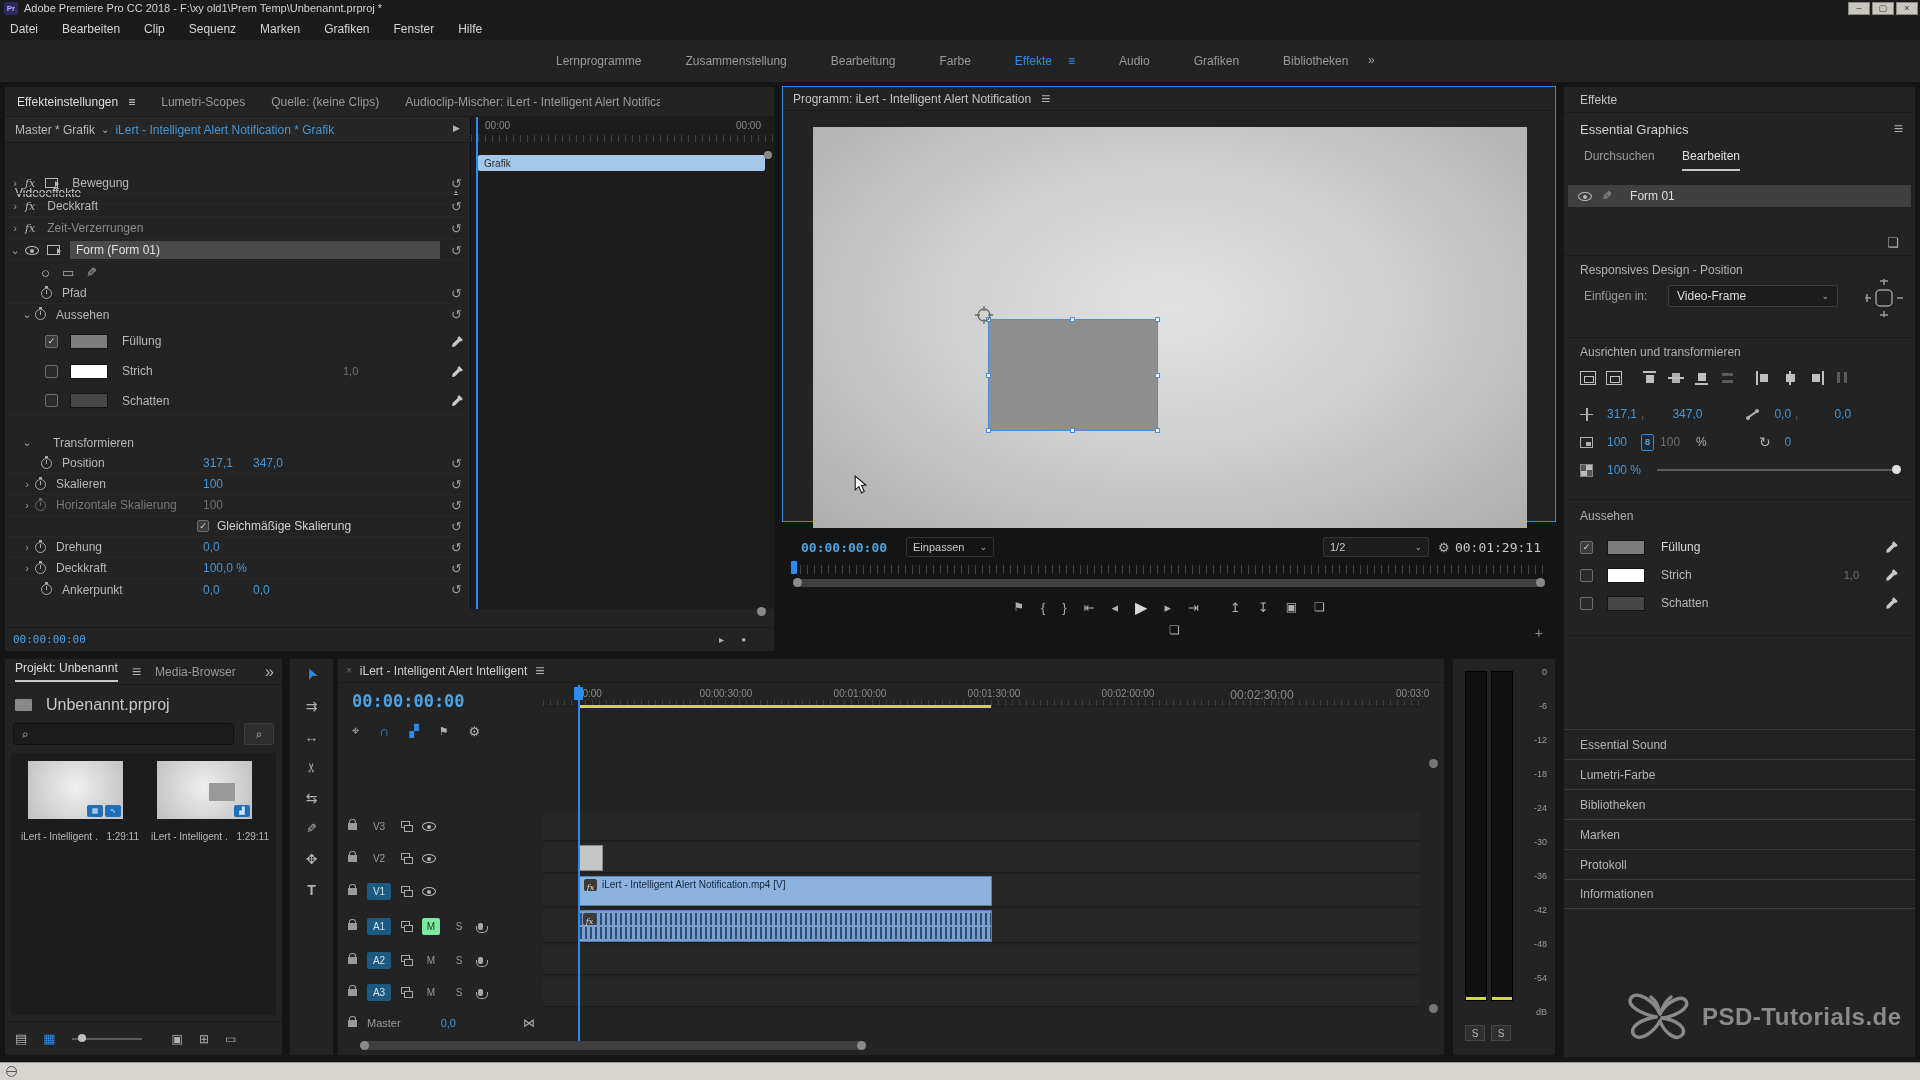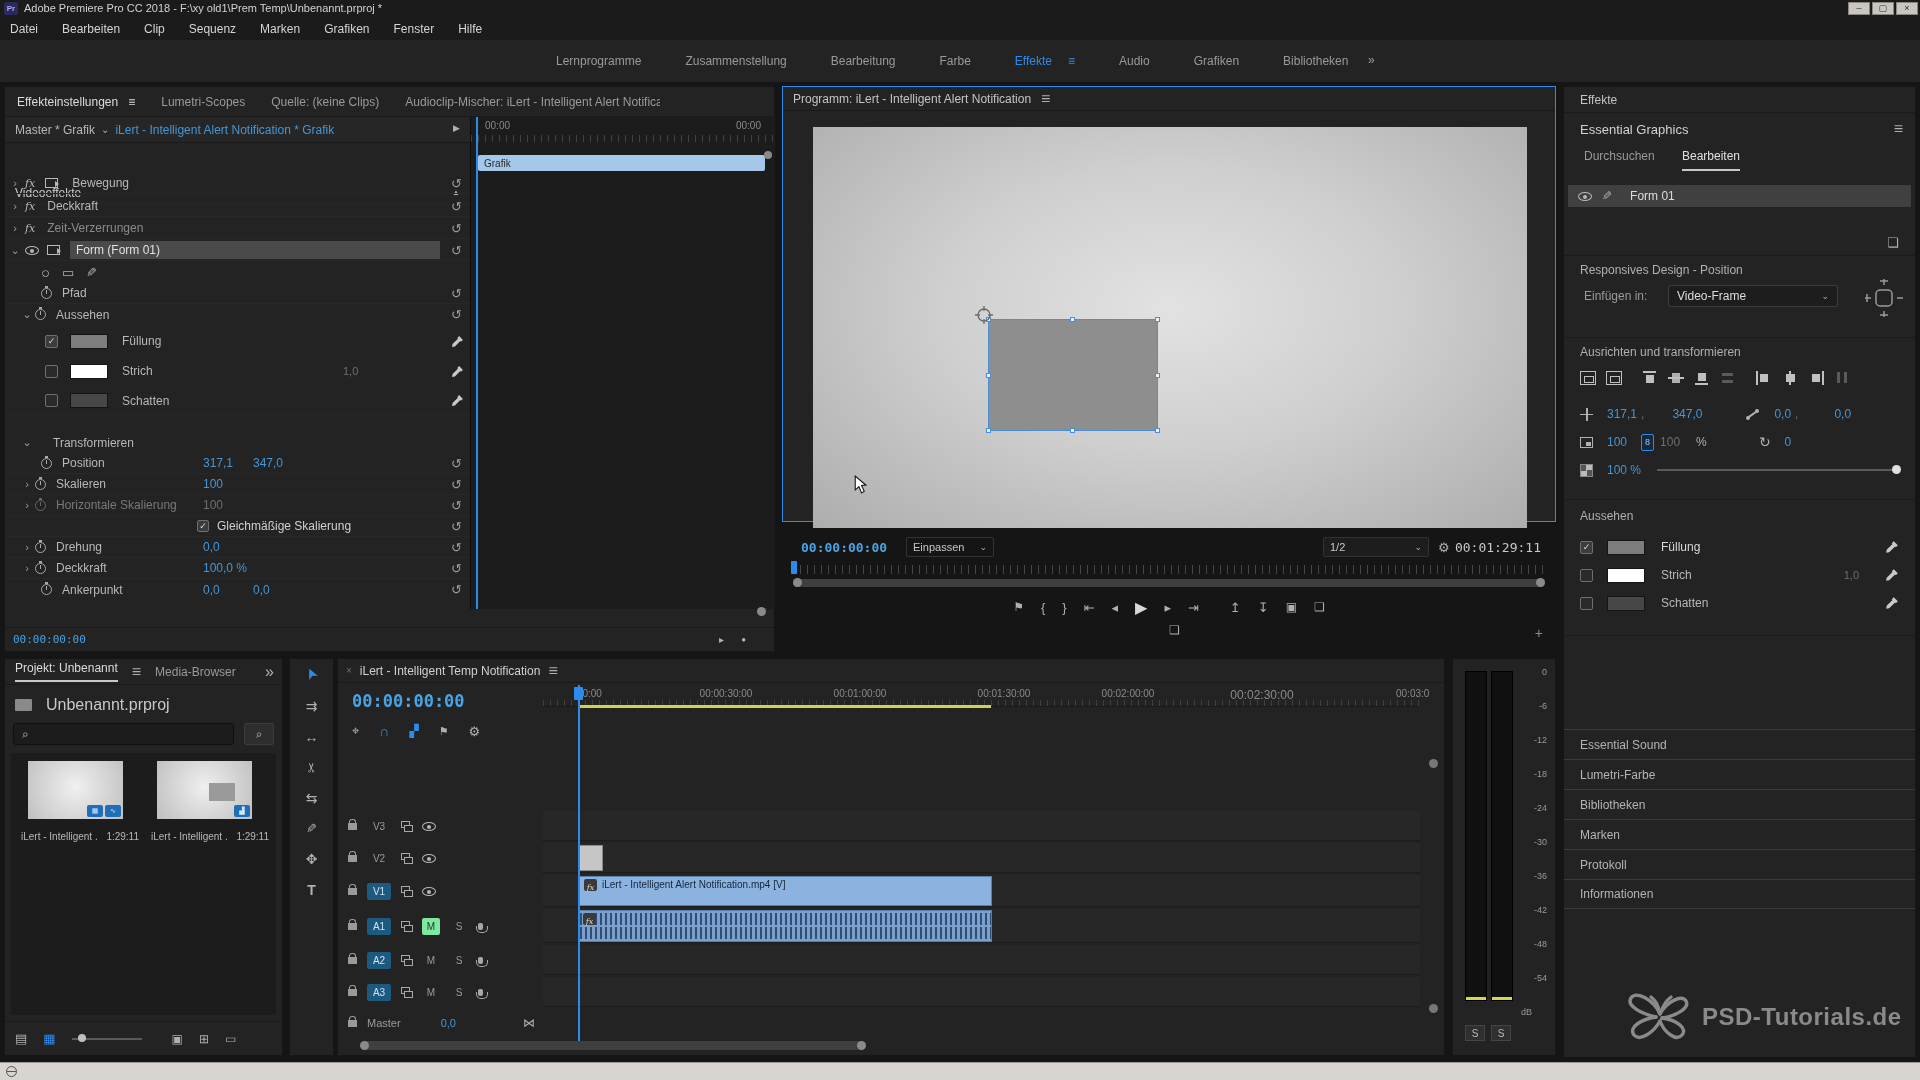--- a/index.html
+++ b/index.html
@@ -537,38 +537,38 @@
     <span class="glyph" style="font-size:14px;">⇆</span>
     <span class="glyph" style="font-size:13px; transform:scaleX(-1);">✎</span>
     <span class="glyph" style="font-size:14px;">✥</span>
     <span class="glyph" style="font-size:14px; font-weight:bold;">T</span>
   </div>
 </div>
 
 <div class="panel" id="tl-panel" style="left:337px; top:658px; width:1108px; height:398px;">
   <div class="abs" style="left:0; top:0; right:0; height:24px; display:flex; align-items:center; gap:8px; padding-left:8px; border-bottom:1px solid #1a1a1a;">
     <span class="dim" style="font-size:10px;">×</span>
-    <span style="font-size:12px; color:#d0d0d0;">iLert - Intelligent Temp Notification</span>
+    <span style="font-size:12px; color:#d0d0d0;">iLert - Intelligent Alert Intelligent</span>
     <span class="glyph">≡</span>
   </div>
   <span class="tc abs" style="left:14px; top:32px; font-size:17px; font-weight:bold;">00:00:00:00</span>
   <div class="abs" style="left:14px; top:64px; display:flex; gap:20px; align-items:center;">
     <span class="glyph" style="font-size:13px;">⌖</span>
     <span style="font-size:14px; color:#2d8ceb; font-weight:bold;">∩</span>
     <span style="font-size:12px; color:#2d8ceb;">▞</span>
     <span class="glyph" style="font-size:11px;">⚑</span>
     <span class="glyph" style="font-size:13px;">⚙</span>
   </div>
 
   <div class="abs" style="left:205px; top:26px; right:24px; height:22px; border-bottom:1px solid #1a1a1a;">
     <div class="abs ticks" style="left:0; bottom:0; width:100%; height:6px; opacity:.5;"></div>
     <span class="abs" style="left:45px; top:3px; font-size:10px; color:#8a8a8a; transform:translateX(-50%);">:00:00</span>
     <span class="abs" style="left:183px; top:3px; font-size:10px; color:#8a8a8a; transform:translateX(-50%);">00:00:30:00</span>
     <span class="abs" style="left:317px; top:3px; font-size:10px; color:#8a8a8a; transform:translateX(-50%);">00:01:00:00</span>
-    <span class="abs" style="left:461px; top:3px; font-size:10px; color:#8a8a8a; transform:translateX(-50%);">00:01:30:00</span>
+    <span class="abs" style="left:451px; top:3px; font-size:10px; color:#8a8a8a; transform:translateX(-50%);">00:01:30:00</span>
     <span class="abs" style="left:585px; top:3px; font-size:10px; color:#8a8a8a; transform:translateX(-50%);">00:02:00:00</span>
     <span class="abs" style="left:719px; top:3px; font-size:12px; color:#8a8a8a; transform:translateX(-50%);">00:02:30:00</span>
     <span class="abs" style="left:853px; top:3px; font-size:10px; color:#8a8a8a;">00:03:0</span>
   </div>
   <div class="abs" style="left:241px; top:46px; width:412px; height:3px; background:#d2d24e;"></div>
 
   <div class="lane" style="top:152px; height:30px;"></div>
   <div class="lane" style="top:184px; height:30px;"></div>
   <div class="lane" style="top:216px; height:32px;"></div>
   <div class="lane" style="top:250px; height:34px;"></div>
@@ -656,21 +656,21 @@
   <span class="abs" style="left:68px; top:8px; width:26px; text-align:right; font-size:9px; color:#9a9a9a;">0</span>
   <span class="abs" style="left:68px; top:42px; width:26px; text-align:right; font-size:9px; color:#9a9a9a;">-6</span>
   <span class="abs" style="left:68px; top:76px; width:26px; text-align:right; font-size:9px; color:#9a9a9a;">-12</span>
   <span class="abs" style="left:68px; top:110px; width:26px; text-align:right; font-size:9px; color:#9a9a9a;">-18</span>
   <span class="abs" style="left:68px; top:144px; width:26px; text-align:right; font-size:9px; color:#9a9a9a;">-24</span>
   <span class="abs" style="left:68px; top:178px; width:26px; text-align:right; font-size:9px; color:#9a9a9a;">-30</span>
   <span class="abs" style="left:68px; top:212px; width:26px; text-align:right; font-size:9px; color:#9a9a9a;">-36</span>
   <span class="abs" style="left:68px; top:246px; width:26px; text-align:right; font-size:9px; color:#9a9a9a;">-42</span>
   <span class="abs" style="left:68px; top:280px; width:26px; text-align:right; font-size:9px; color:#9a9a9a;">-48</span>
   <span class="abs" style="left:68px; top:314px; width:26px; text-align:right; font-size:9px; color:#9a9a9a;">-54</span>
-  <span class="abs" style="left:68px; top:348px; width:26px; font-size:9px; color:#9a9a9a;">dB</span>
+  <span class="abs" style="left:68px; top:348px; width:26px; text-align:right; font-size:9px; color:#9a9a9a;">dB</span>
   <div class="abs" style="left:12px; bottom:14px; width:20px; height:16px; background:#2f2f2f; border:1px solid #444; color:#b8b8b8; font-size:10px; text-align:center; line-height:15px;">S</div>
   <div class="abs" style="left:38px; bottom:14px; width:20px; height:16px; background:#2f2f2f; border:1px solid #444; color:#b8b8b8; font-size:10px; text-align:center; line-height:15px;">S</div>
 </div>
 
 <div class="abs" style="left:1622px; top:978px; width:298px; height:78px; display:flex; align-items:center; gap:8px; z-index:5;">
   <svg width="72" height="66" viewBox="0 0 72 66">
     <g fill="none" stroke="#8a8a8a" stroke-width="3.4" stroke-linecap="round">
       <path d="M38 30 C32 16 14 6 9 14 C4 22 20 30 34 33"></path>
       <path d="M34 33 C20 35 6 43 12 51 C18 58 32 48 38 37"></path>
       <path d="M38 30 C44 18 60 10 64 17 C68 24 54 32 40 34"></path>

